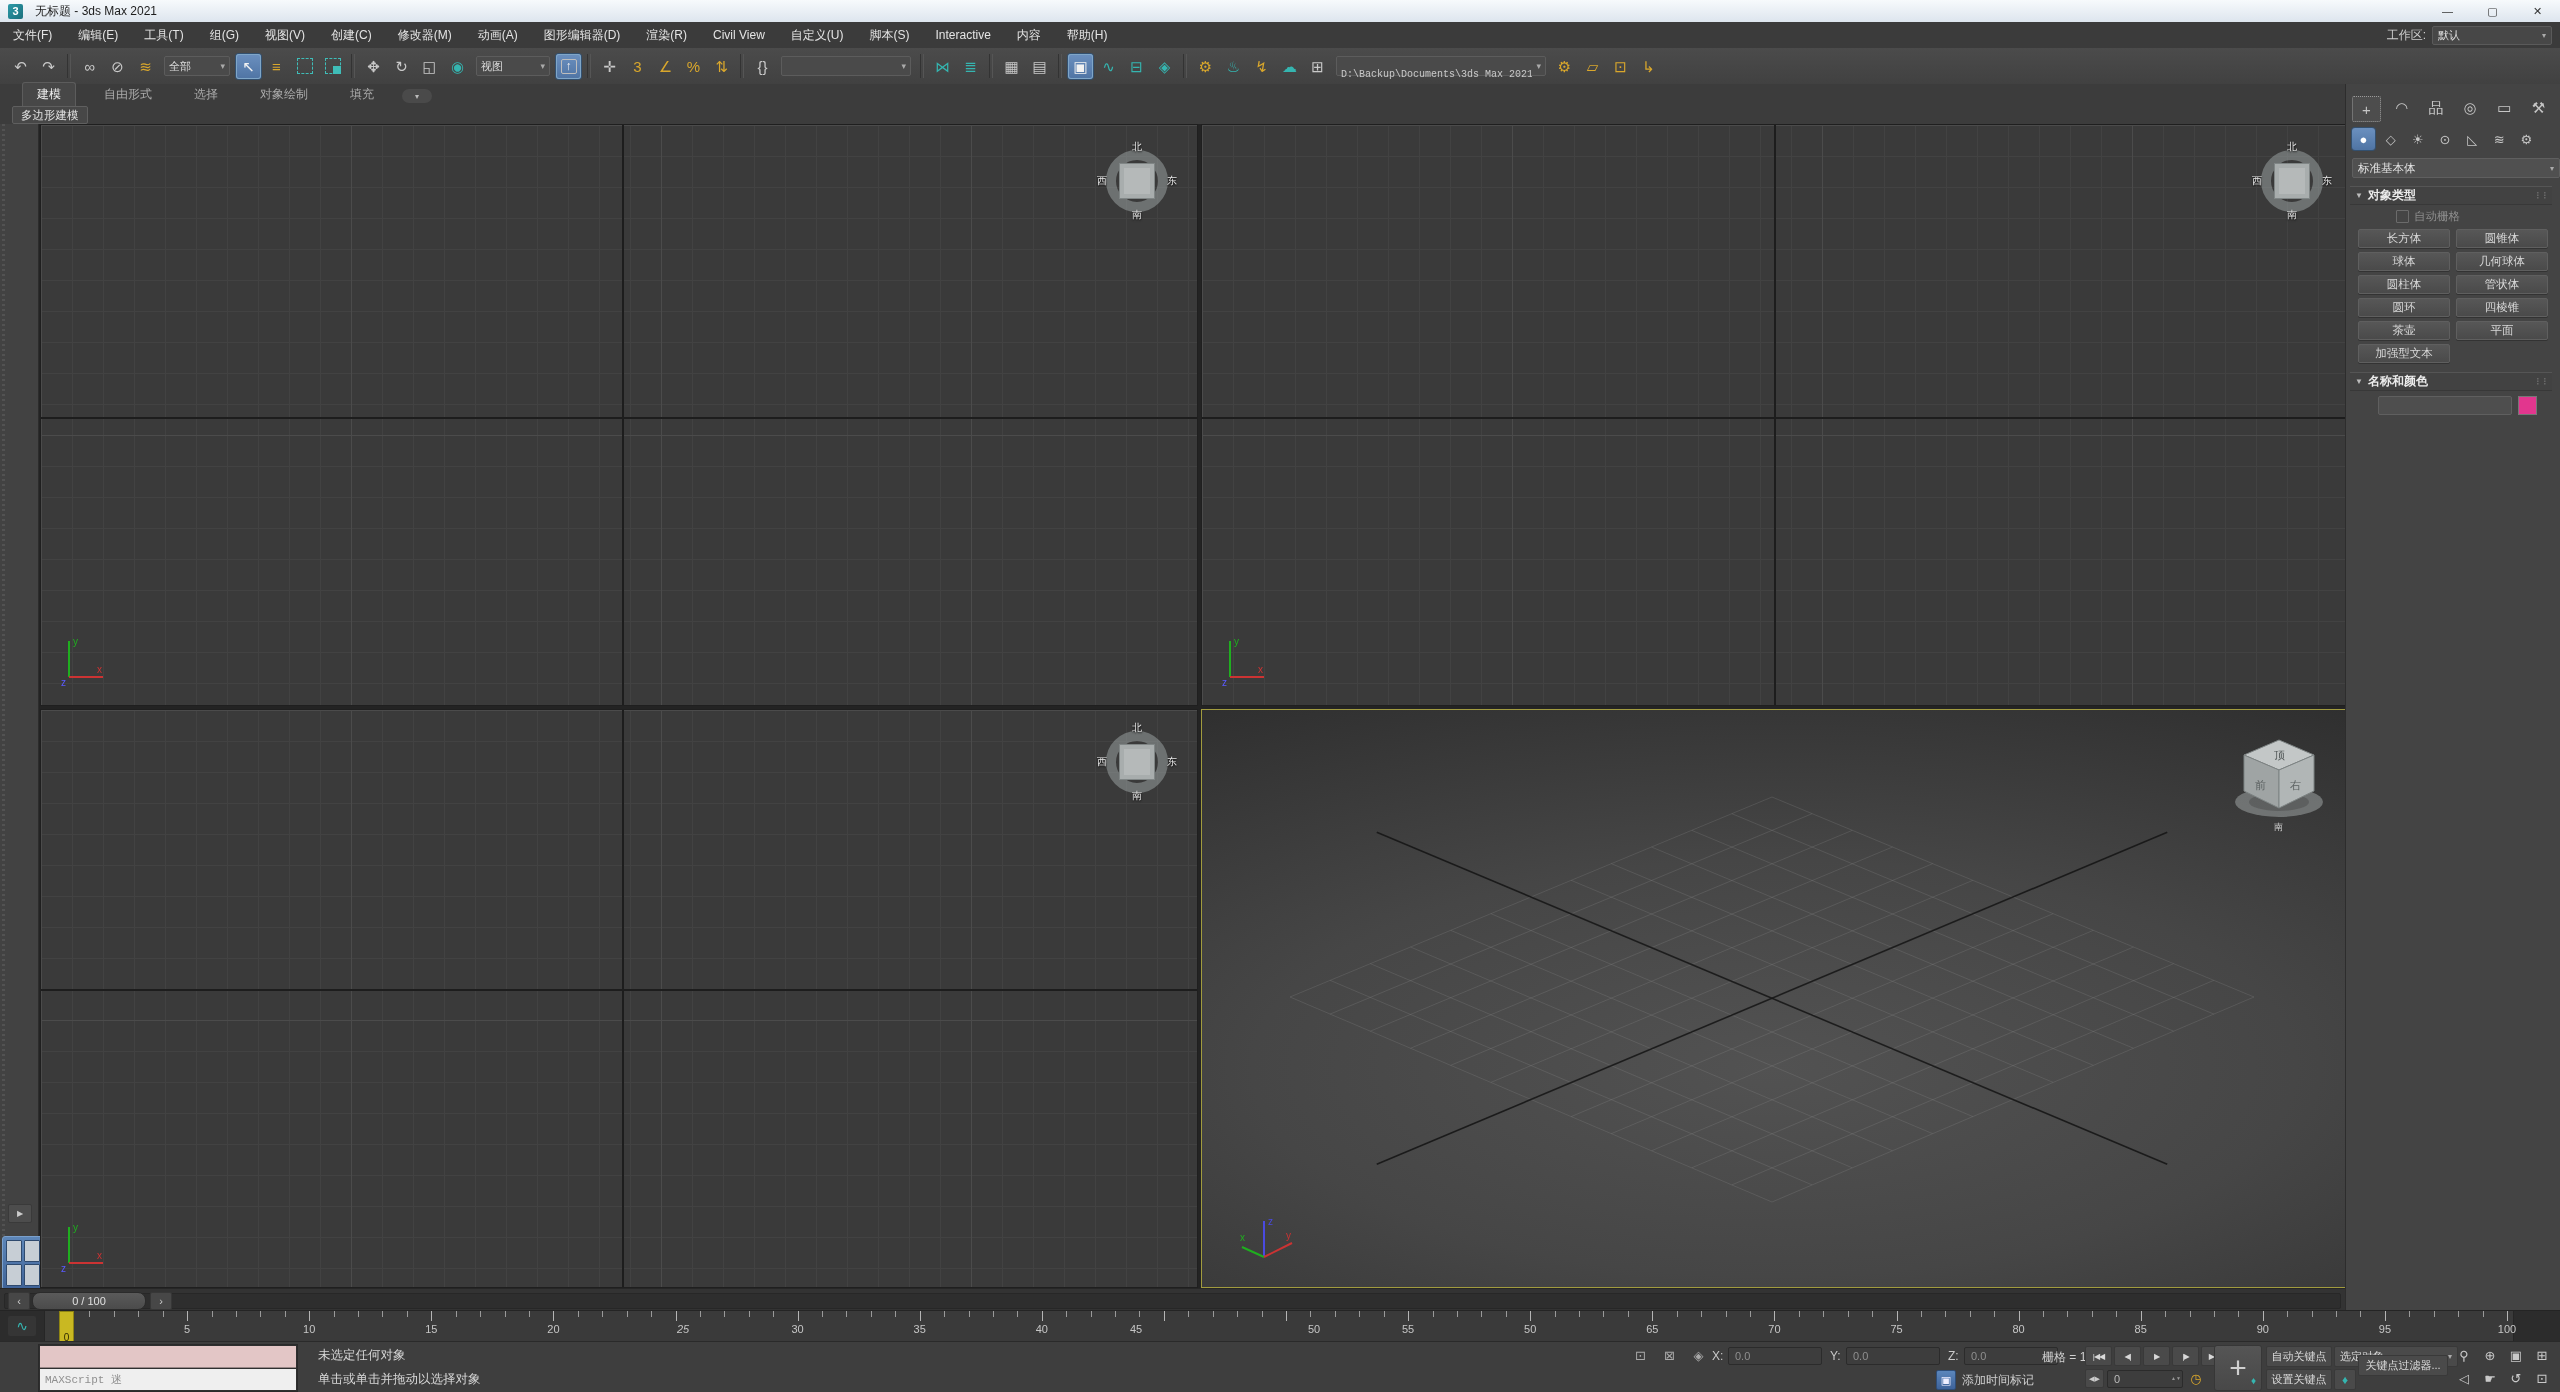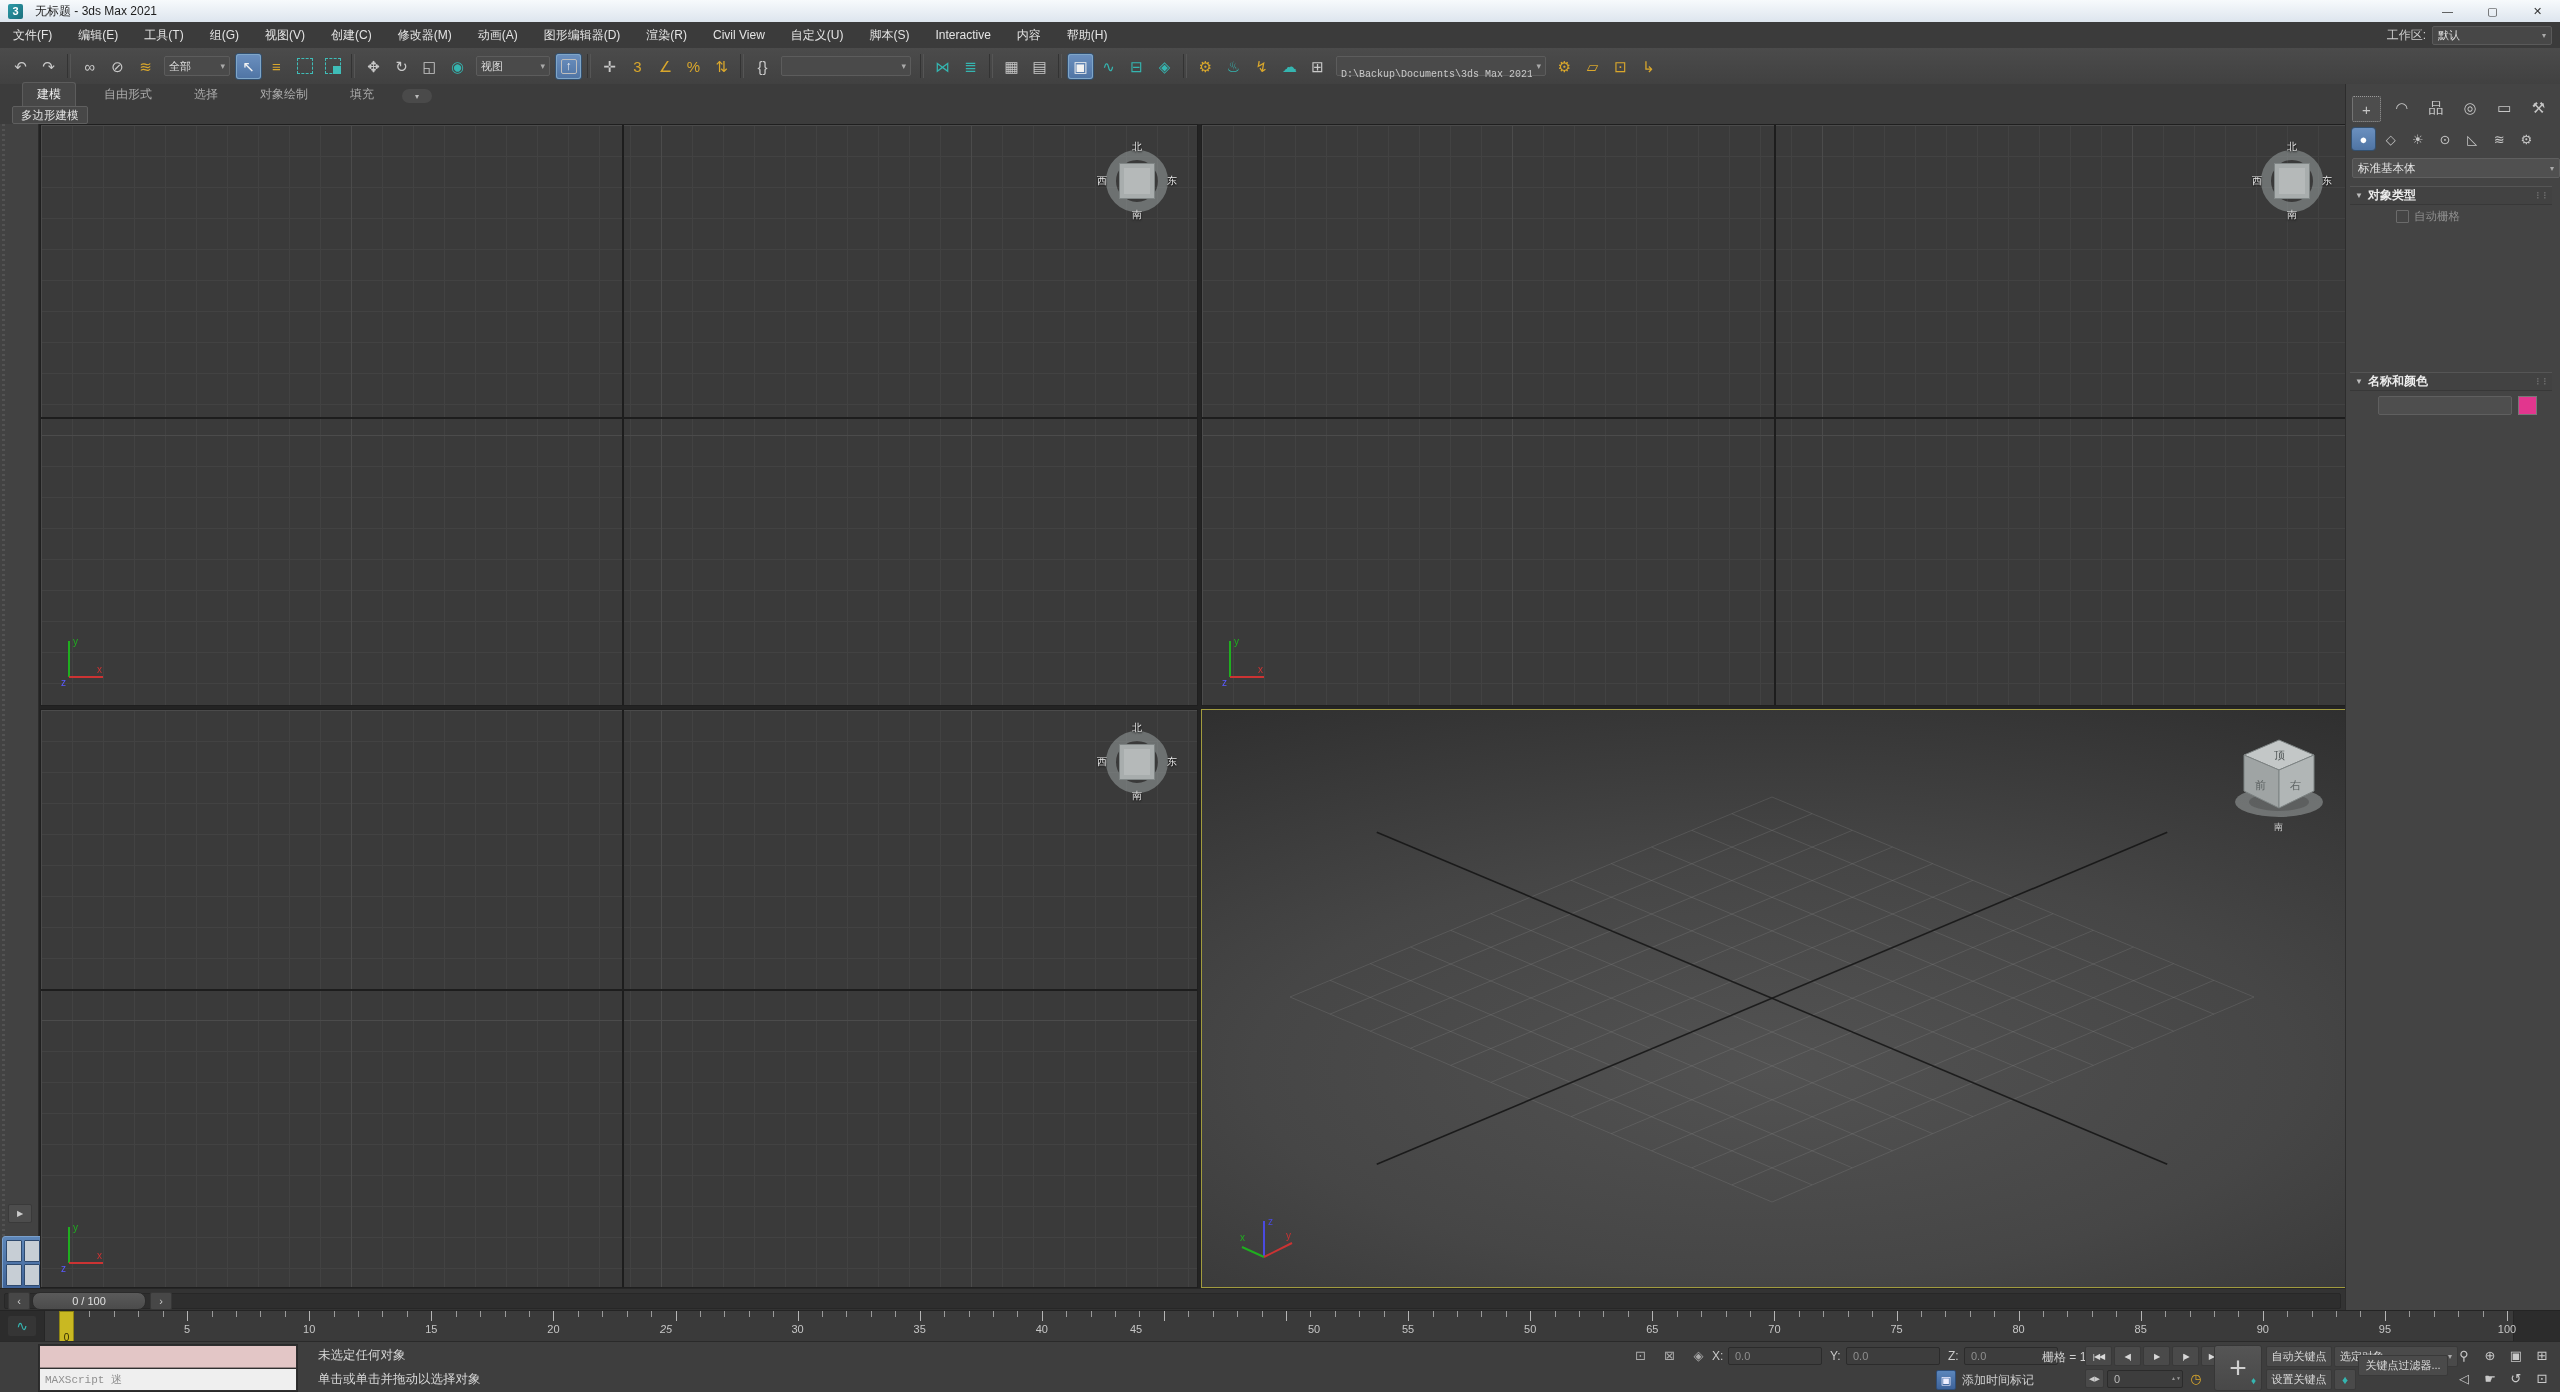--- a/index.html
+++ b/index.html
@@ -623,21 +623,21 @@
       <i class="tick tall" style="left: 2339.9px;"></i>
       <i class="tick" style="left: 2364.32px;"></i>
       <i class="tick" style="left: 2388.74px;"></i>
       <i class="tick" style="left: 2413.16px;"></i>
       <i class="tick" style="left: 2437.58px;"></i>
       <i class="tick tall" style="left: 2462px;"></i>
       <span class="tick-label" style="left: 128.1px;">5</span>
       <span class="tick-label" style="left: 250.2px;">10</span>
       <span class="tick-label" style="left: 372.3px;">15</span>
       <span class="tick-label" style="left: 494.4px;">20</span>
-      <span class="tick-label" style="left: 607px; font-style: italic;">25</span>
+      <span class="tick-label" style="left: 624px; font-style: italic;">25</span>
       <span class="tick-label" style="left: 738.6px;">30</span>
       <span class="tick-label" style="left: 860.7px;">35</span>
       <span class="tick-label" style="left: 982.8px;">40</span>
       <span class="tick-label" style="left: 1077px;">45</span>
       <span class="tick-label" style="left: 1255px;">50</span>
       <span class="tick-label" style="left: 1349.1px;">55</span>
       <span class="tick-label" style="left: 1471.2px;">50</span>
       <span class="tick-label" style="left: 1593.3px;">65</span>
       <span class="tick-label" style="left: 1715.4px;">70</span>
       <span class="tick-label" style="left: 1837.5px;">75</span>
@@ -771,20 +771,33 @@
 
   <div class="rollout-header" id="ro-objtype">
     <span class="arr">▼</span>
     <span>对象类型</span>
     <span class="grip">⋮⋮</span>
   </div>
   <div id="autogrid-row">
     <span id="autogrid-check"></span>
     <span id="autogrid-label">自动栅格</span>
   </div>
+  <div id="obj-buttons">
+      <div class="obj-btn">长方体</div>
+      <div class="obj-btn">圆锥体</div>
+      <div class="obj-btn">球体</div>
+      <div class="obj-btn">几何球体</div>
+      <div class="obj-btn">圆柱体</div>
+      <div class="obj-btn">管状体</div>
+      <div class="obj-btn">圆环</div>
+      <div class="obj-btn">四棱锥</div>
+      <div class="obj-btn">茶壶</div>
+      <div class="obj-btn">平面</div>
+      <div class="obj-btn">加强型文本</div>
+    </div>
 
   <div class="rollout-header" id="ro-namecolor">
     <span class="arr">▼</span>
     <span>名称和颜色</span>
     <span class="grip">⋮⋮</span>
   </div>
   <div id="name-field"></div>
   <div id="color-swatch" style="background: rgb(226, 54, 142);"></div>
 </div>
 

